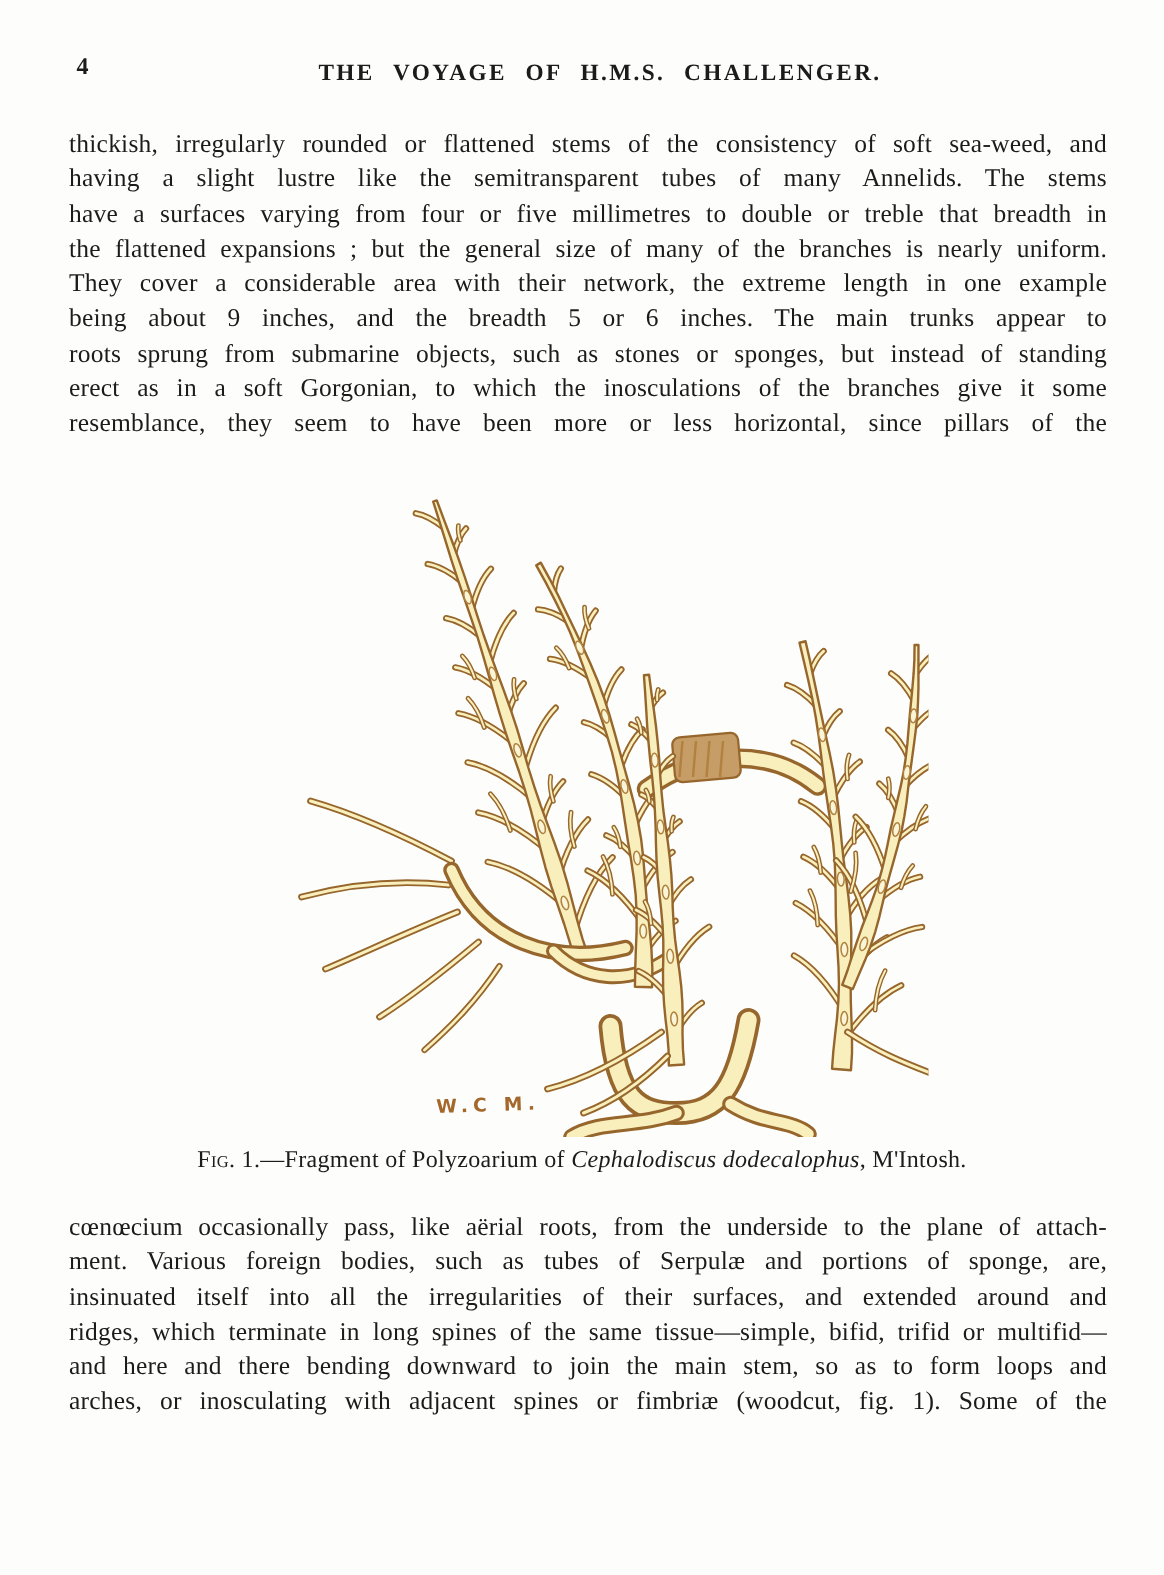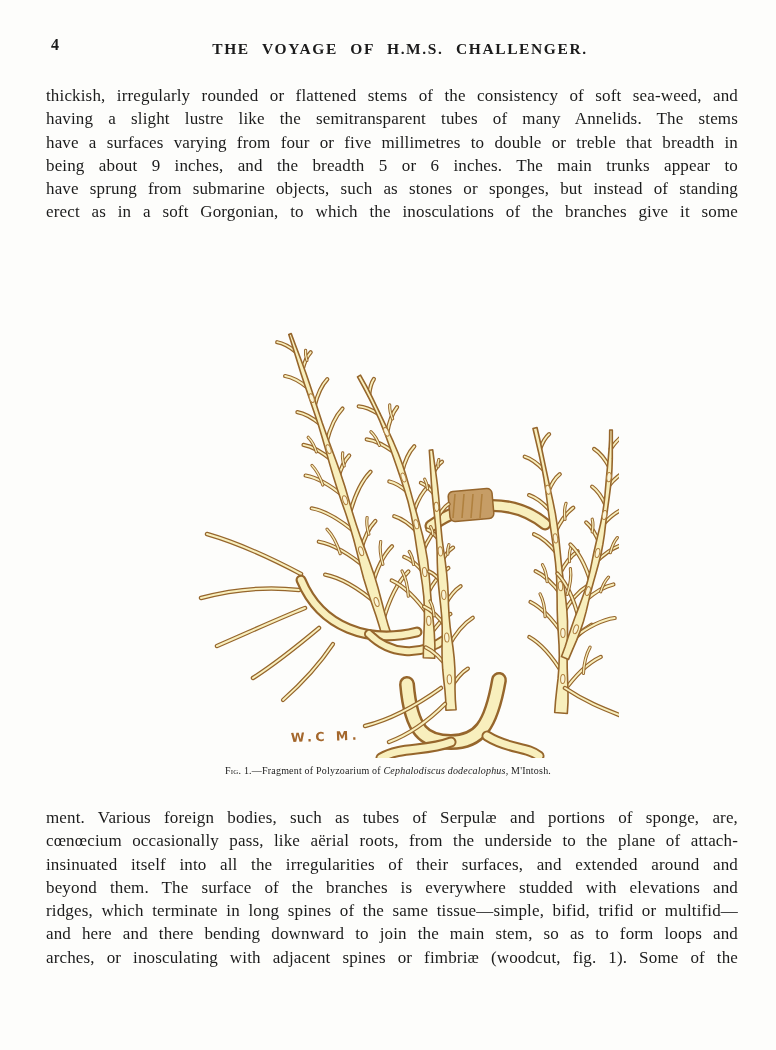--- a/index.html
+++ b/index.html
@@ -40,41 +40,44 @@
   }
   .figure-wrap svg{width:436px;height:430px;display:block;}
   .sig-text{
     font-family:"DejaVu Sans", sans-serif;
     font-size:12.5px;letter-spacing:3.5px;
     fill:#a4672c;font-weight:bold;
   }
   .caption{
     position:absolute;left:0;top:765px;width:776px;
     text-align:center;
-    font-size:10px;letter-spacing:.2px;
+    font-size:16px;letter-spacing:.2px;
     color:#1c1c1c;
   }
   .caption .sc{font-variant-caps:small-caps;}
   .caption .species{font-style:italic;}
 </style>
 </head>
 <body>
 
 <div id="page">
 
   <div class="pagenum">4</div>
   <div class="running-title">THE VOYAGE OF H.M.S. CHALLENGER.</div>
 
   <div class="para" id="para1">
       <div class="line">thickish, irregularly rounded or flattened stems of the consistency of soft sea-weed, and</div>
       <div class="line">having a slight lustre like the semitransparent tubes of many Annelids.  The stems</div>
       <div class="line">have a surfaces varying from four or five millimetres to double or treble that breadth in</div>
+      <div class="line">the flattened expansions ; but the general size of many of the branches is nearly uniform.</div>
+      <div class="line">They cover a considerable area with their network, the extreme length in one example</div>
       <div class="line">being about 9 inches, and the breadth 5 or 6 inches.  The main trunks appear to</div>
-      <div class="line">have sprung from submarine objects, such as stones or sponges, but instead of standing</div>
+      <div class="line">roots sprung from submarine objects, such as stones or sponges, but instead of standing</div>
       <div class="line">erect as in a soft Gorgonian, to which the inosculations of the branches give it some</div>
+      <div class="line">resemblance, they seem to have been more or less horizontal, since pillars of the</div>
     </div>
 
   <div class="figure-wrap">
     <svg viewBox="0 0 436 430">
       <g id="fig-art">
           <path d="M118,246 C84,228 52,214 24,206" fill="none" stroke="#96662c" stroke-width="4.5" stroke-linecap="round"></path>
           <path d="M118,246 C84,228 52,214 24,206" fill="none" stroke="#f8efbd" stroke-width="2" stroke-linecap="round"></path>
           <path d="M116,262 C80,258 48,262 18,270" fill="none" stroke="#96662c" stroke-width="4.5" stroke-linecap="round"></path>
           <path d="M116,262 C80,258 48,262 18,270" fill="none" stroke="#f8efbd" stroke-width="2" stroke-linecap="round"></path>
           <path d="M122,280 C92,292 62,306 34,318" fill="none" stroke="#96662c" stroke-width="4.5" stroke-linecap="round"></path>
@@ -317,22 +320,21 @@
         </g>
       <text class="sig-text" x="108" y="414" transform="rotate(-2 108 414)">W.C M.</text>
     </svg>
   </div>
 
   <div class="caption">
     <span class="sc">Fig. 1.</span><span>—Fragment of Polyzoarium of </span><span class="species">Cephalodiscus dodecalophus</span><span>, M'Intosh.</span>
   </div>
 
   <div class="para" id="para2">
+      <div class="line">cœnœcium occasionally pass, like aërial roots, from the underside to the plane of attach-</div>
       <div class="line">ment.  Various foreign bodies, such as tubes of Serpulæ and portions of sponge, are,</div>
-      <div class="line">cœnœcium occasionally pass, like aërial roots, from the underside to the plane of attach-</div>
       <div class="line">insinuated itself into all the irregularities of their surfaces, and extended around and</div>
-      <div class="line">beyond them.  The surface of the branches is everywhere studded with elevations and</div>
       <div class="line">ridges, which terminate in long spines of the same tissue—simple, bifid, trifid or multifid—</div>
       <div class="line">and here and there bending downward to join the main stem, so as to form loops and</div>
       <div class="line">arches, or inosculating with adjacent spines or fimbriæ (woodcut, fig. 1).  Some of the</div>
     </div>
 
 </div>
 
 </body></html>

